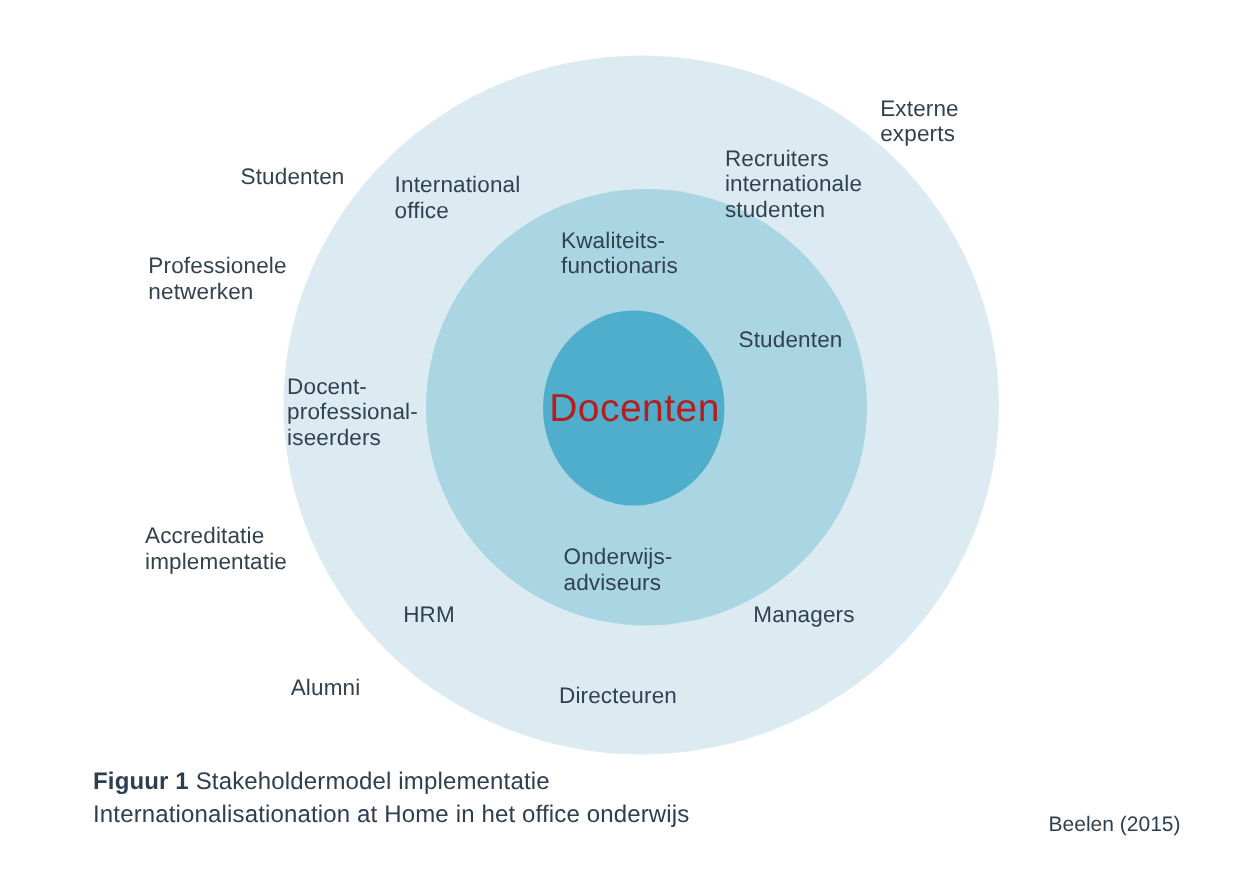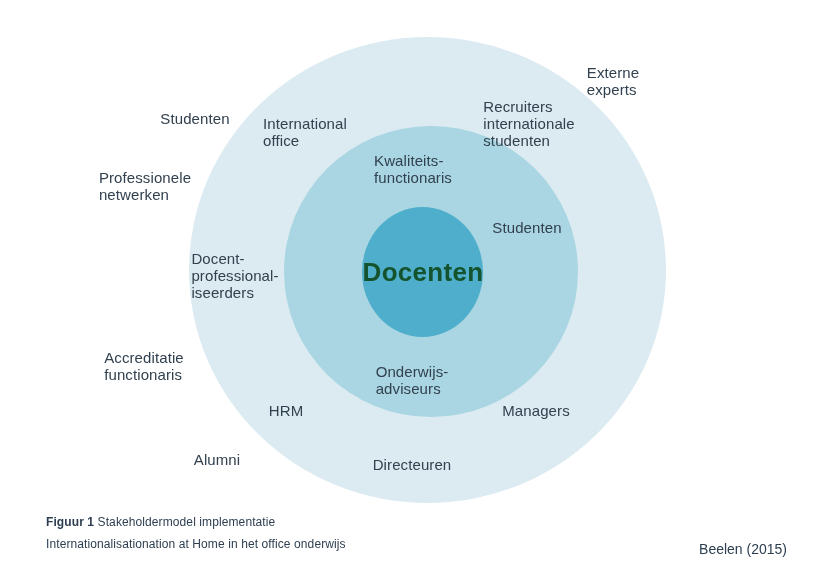--- a/index.html
+++ b/index.html
@@ -19,30 +19,30 @@
     transform:translate(-50%,-50%);
     white-space:pre-line;
     color:#32414f;
     font-size:15px;
     line-height:17px;
     letter-spacing:.1px;
   }
   .center-lbl{
     position:absolute;
     transform:translate(-50%,-50%);
-    color:#14532d;
-    font-weight:bold;
+    color:#b91c1c;
+    font-weight:normal;
     font-size:26px;
     letter-spacing:.3px;
     white-space:nowrap;
   }
   .caption{
     position:absolute;
-    left:46px;top:511px;
-    font-size:12px;
+    left:62px;top:511px;
+    font-size:16px;
     line-height:22px;
     color:#2d3e50;
     letter-spacing:.1px;
   }
   .caption .b{font-weight:bold;}
   .source{
     position:absolute;
     right:41px;top:541px;
     font-size:14px;
     color:#2d3e50;
@@ -56,21 +56,21 @@
   <div class="ring ring-outer" style="background: rgb(220, 235, 242);"></div>
   <div class="ring ring-middle" style="background: rgb(169, 214, 226);"></div>
   <div class="ring ring-inner" style="background: rgb(79, 174, 203);"></div>
 
   <div class="center-lbl" style="left:423px;top:272px">Docenten</div>
 
   <div class="lbl" style="left:195px;top:118px">Studenten</div>
   <div class="lbl" style="left:145px;top:186px">Professionele
 netwerken</div>
   <div class="lbl" style="left:144px;top:366px">Accreditatie
-functionaris</div>
+implementatie</div>
   <div class="lbl" style="left:217px;top:459px">Alumni</div>
   <div class="lbl" style="left:613px;top:81px">Externe
 experts</div>
 
   <div class="lbl" style="left:305px;top:132px">International
 office</div>
   <div class="lbl" style="left:235px;top:275px">Docent-
 professional-
 iseerders</div>
   <div class="lbl" style="left:529px;top:123px">Recruiters

